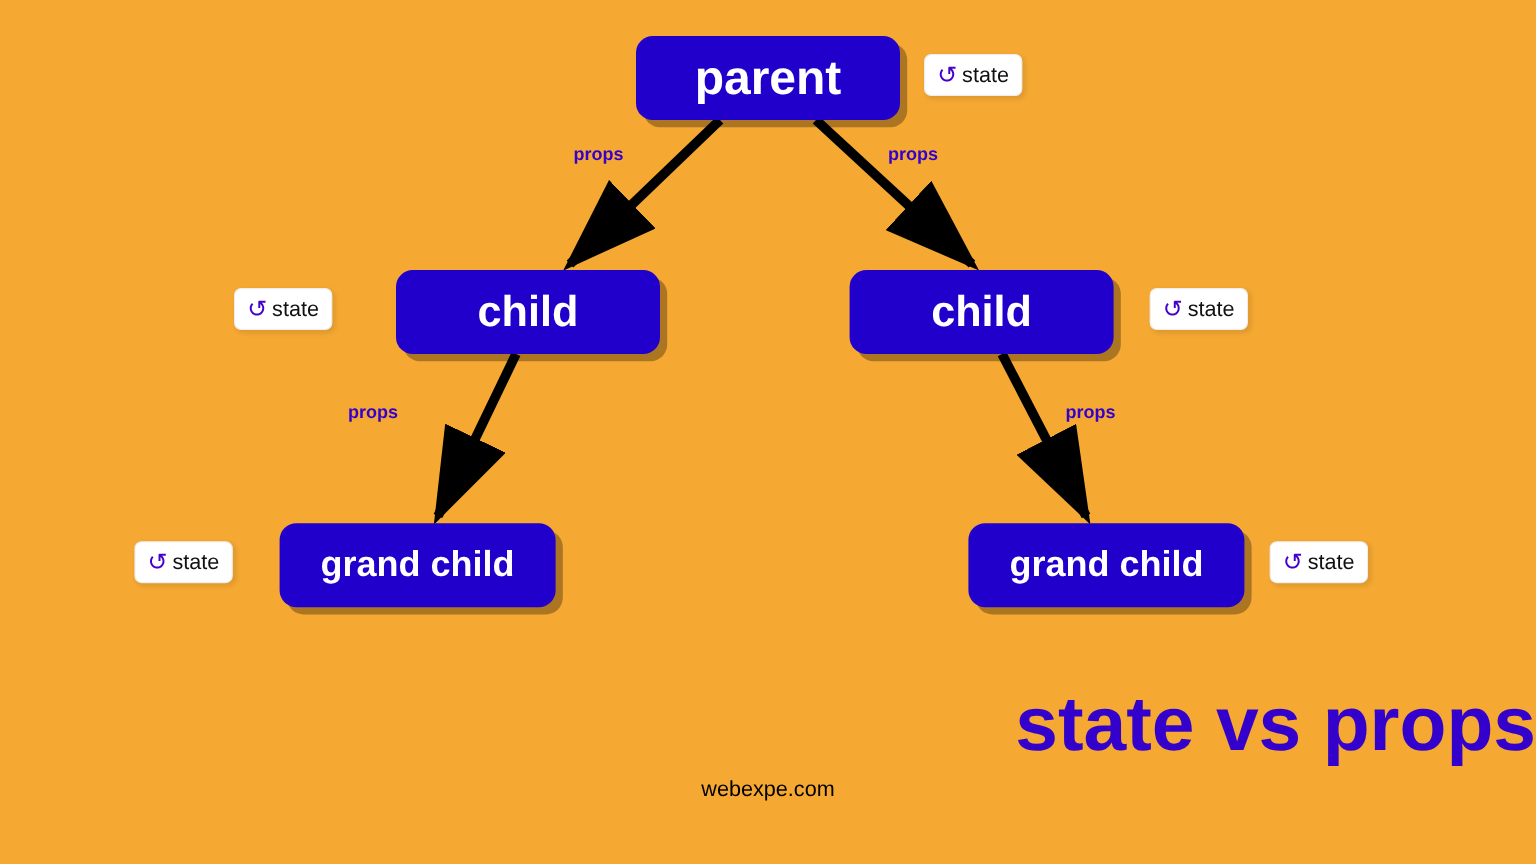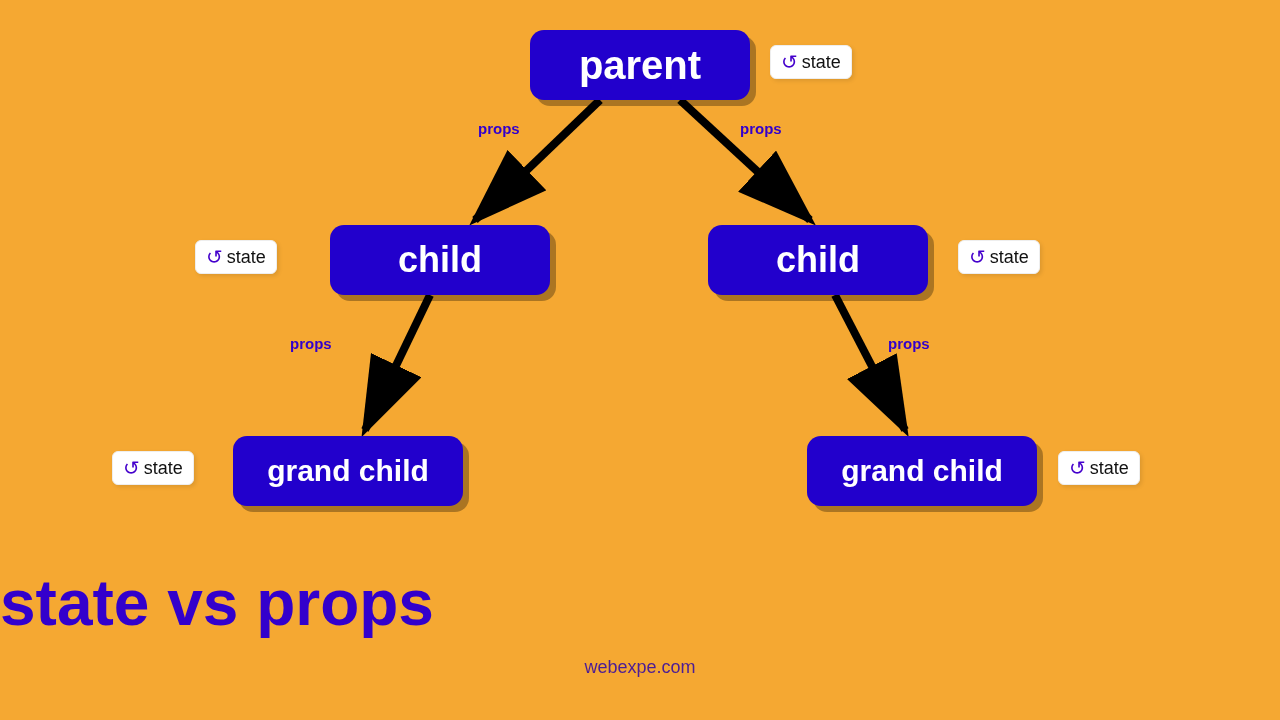--- a/index.html
+++ b/index.html
@@ -154,33 +154,33 @@
       width: 1280px;
       height: 720px;
       pointer-events: none;
     }
 
     
     .bottom-title {
       position: absolute;
       bottom: 80px;
       width: 100%;
-      text-align: left;
+      text-align: right;
       font-size: 64px;
       font-weight: bold;
       color: #3300CC;
     }
 
     .bottom-url {
       position: absolute;
-      bottom: 42px;
+      bottom: 52px;
       width: 100%;
       text-align: center;
       font-size: 18px;
-      color: #4c1d95;
+      color: #000000;
     }
   </style>
 </head>
 <body>
 
 <div class="container">
 
   <svg class="arrows-svg">
 
     <line x1="600" y1="100" x2="475" y2="220" stroke="black" stroke-width="8" marker-end="url(#arrowhead)"></line>

